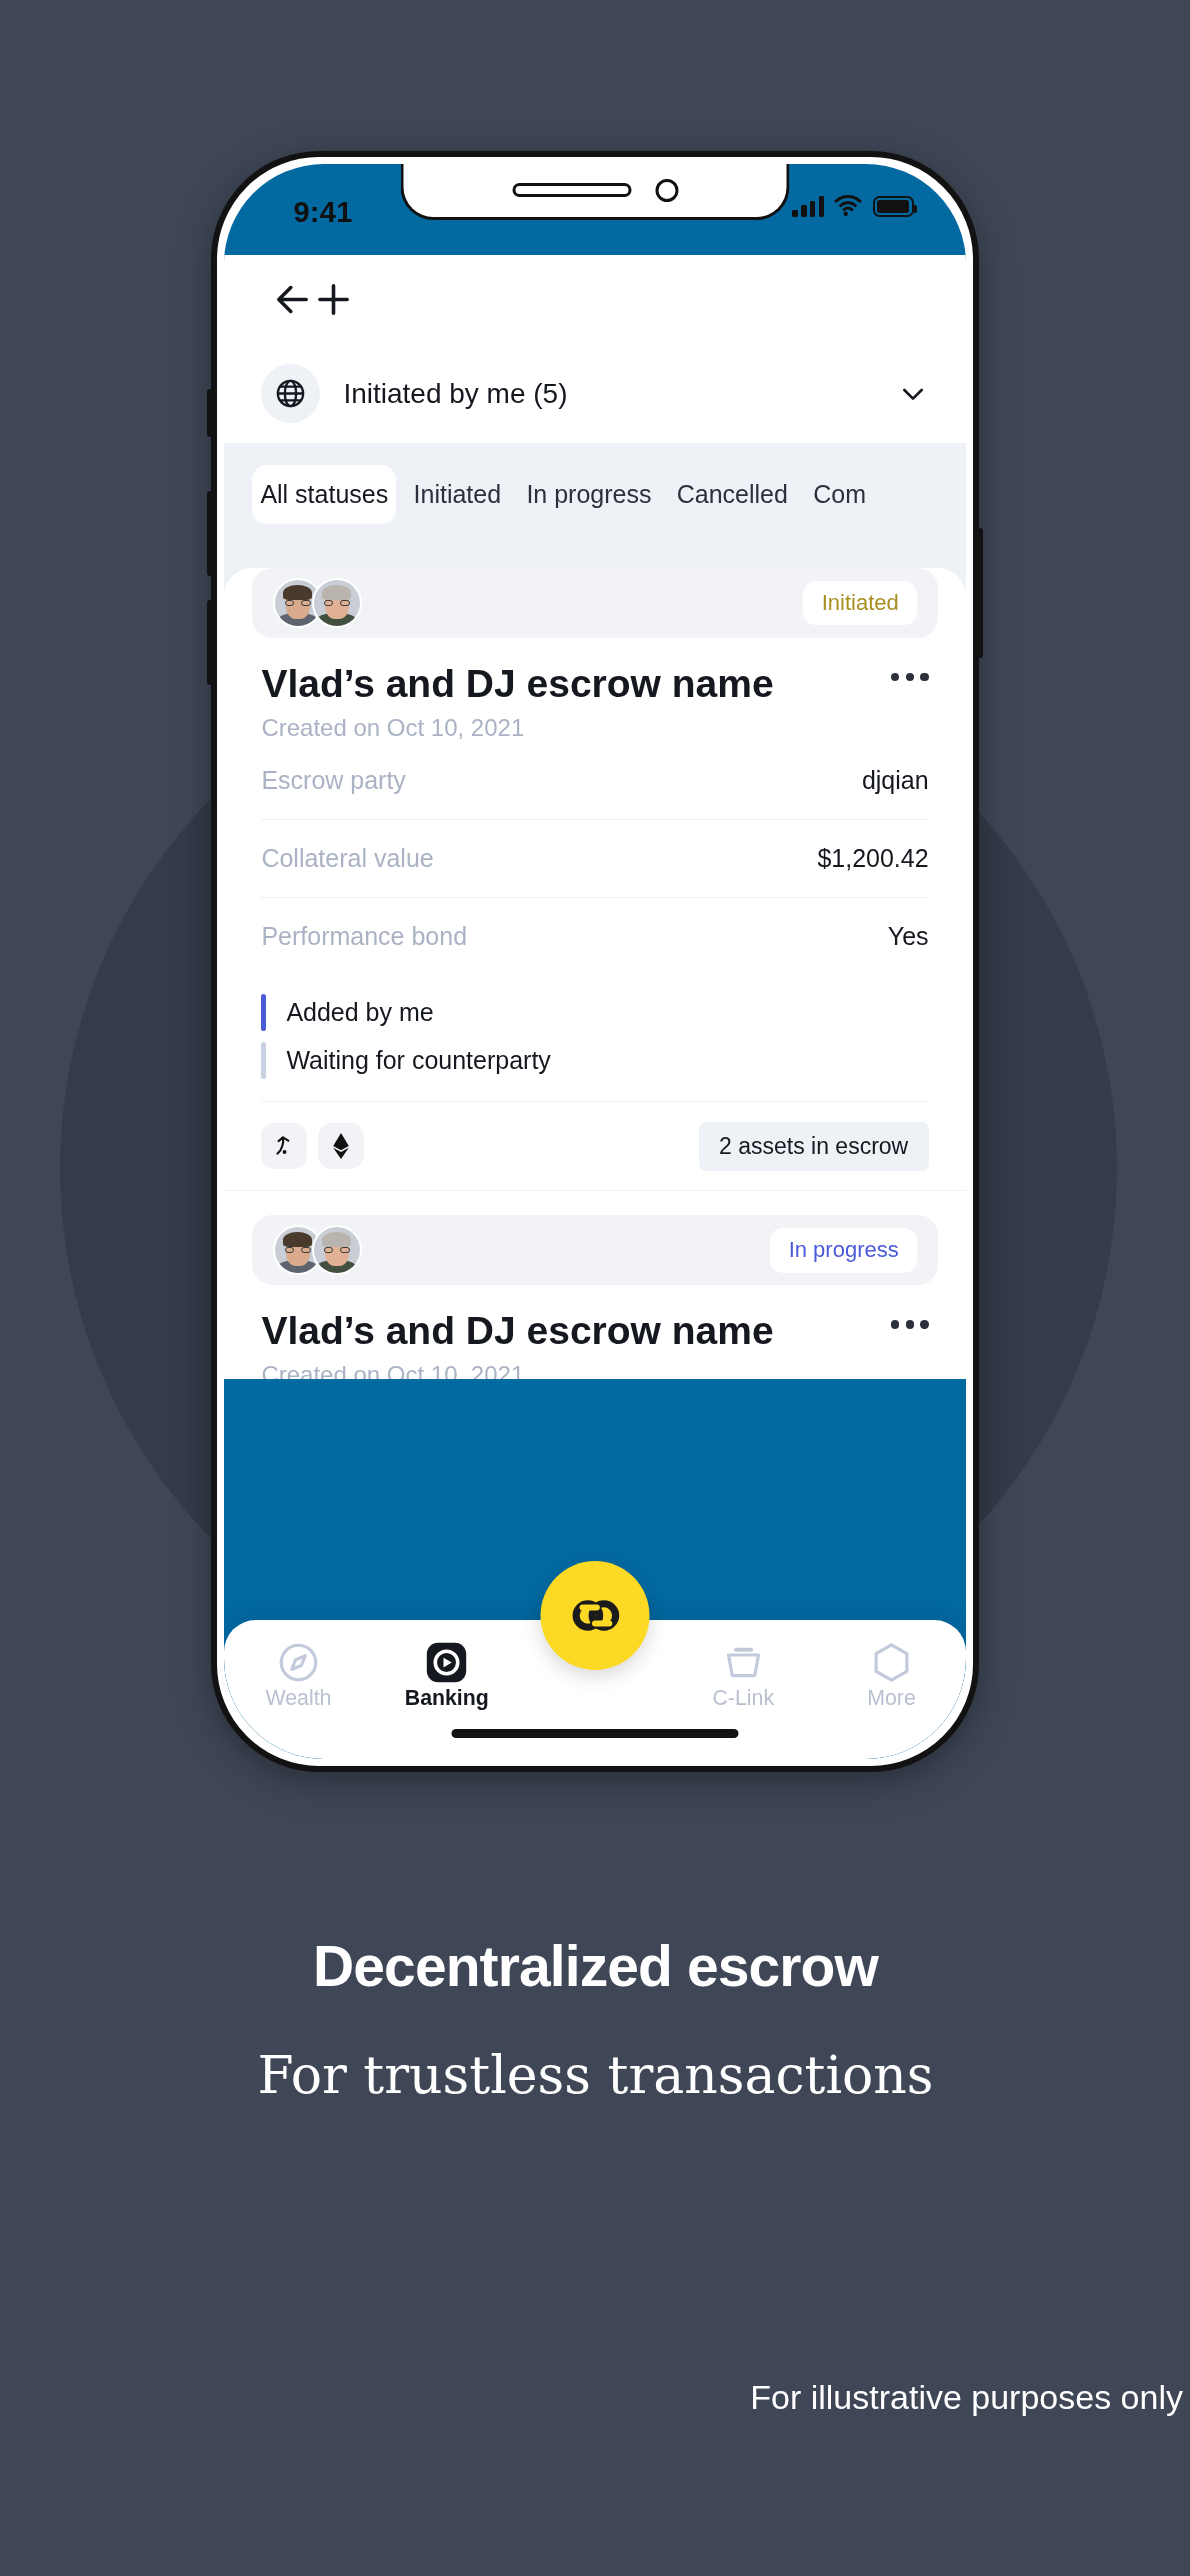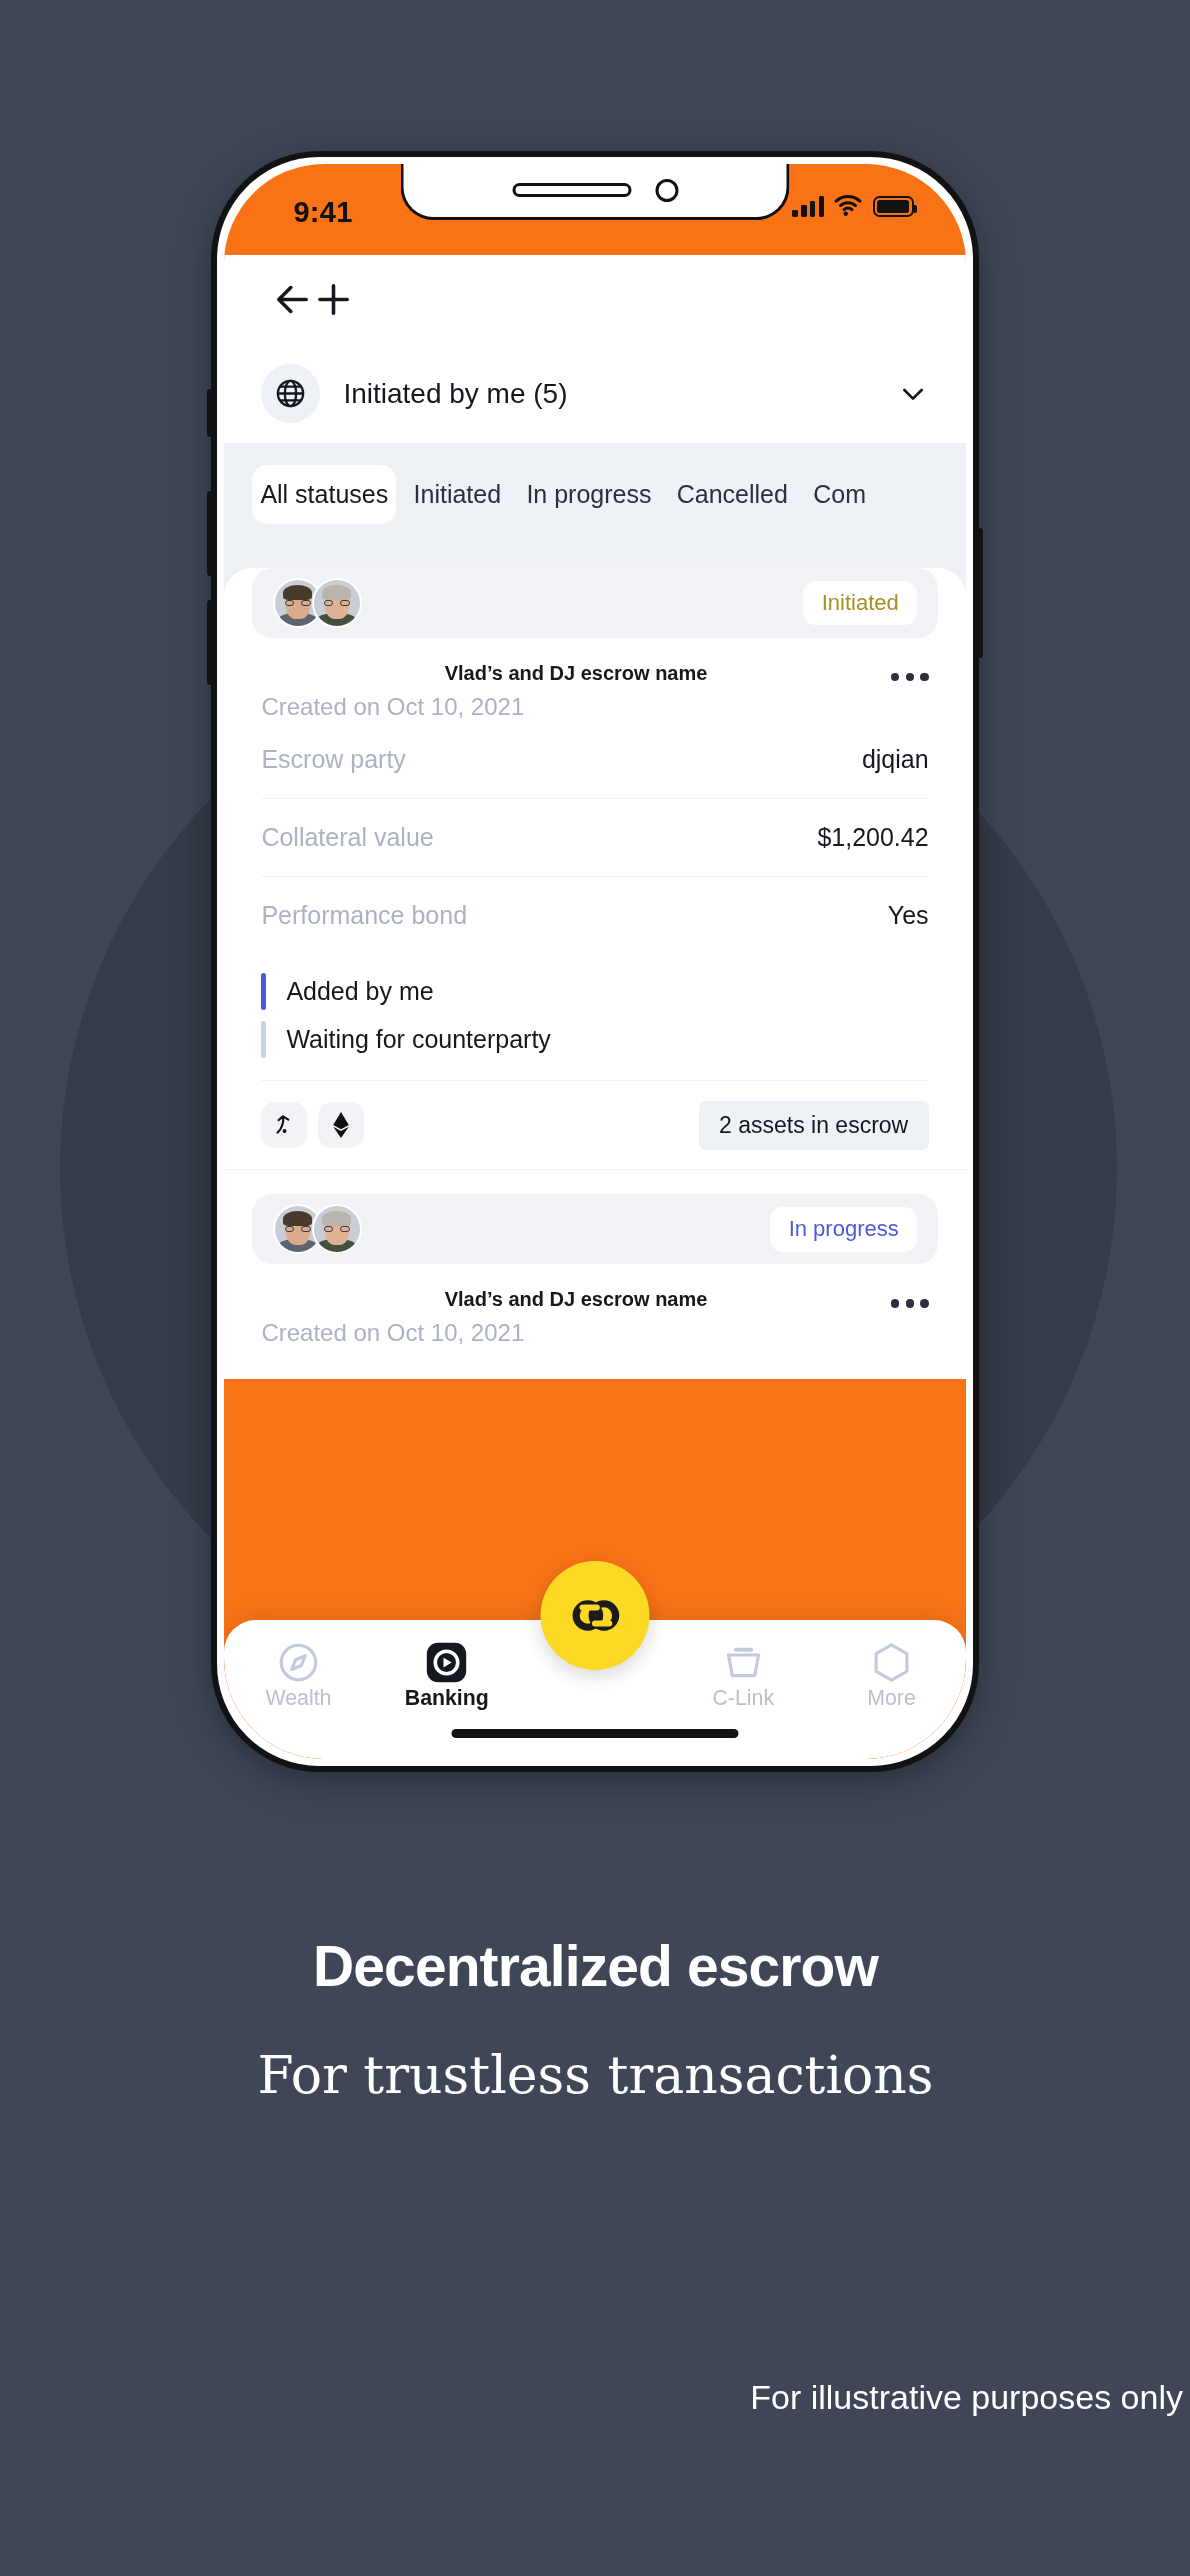--- a/index.html
+++ b/index.html
@@ -37,21 +37,21 @@
   }
   .btn-mute  { left: -10.2px; top: 232px; width: 6.5px; height: 48px; }
   .btn-vol-u { left: -10.2px; top: 334px; width: 6.5px; height: 85px; }
   .btn-vol-d { left: -10.2px; top: 443px; width: 6.5px; height: 85px; }
   .btn-power { right: -10.2px; top: 371px; width: 6.5px; height: 130px; }
 
   .screen {
     position: absolute;
     left: 7.4px; top: 7.4px; right: 7.4px; bottom: 7.4px;
     border-radius: 100px;
-    background: #f97316;
+    background: #0369a1;
     overflow: hidden;
   }
 
   
   .statusbar {
     position: relative;
     height: 91px;
     width: 100%;
   }
   .notch {
@@ -198,21 +198,21 @@
   }
   .badge.initiated { color: #a98f21; }
   .badge.inprogress { color: #4a5bd8; }
 
   .card-title {
     margin: 24px 37px 0 37px;
     display: flex; align-items: flex-start;
   }
   .card-title h3 {
     flex: 1;
-    font-size: 20px; font-weight: 700; color: #15181f; text-align: center;
+    font-size: 39px; font-weight: 700; color: #15181f;
   }
   .dots { display: flex; gap: 6.5px; padding-top: 11px; }
   .dots i { width: 8.3px; height: 8.3px; border-radius: 50%; background: #2b303c; display: block; }
   .card-sub {
     margin: 7.4px 37px 0 37px;
     font-size: 24px; color: #aab2c4;
   }
 
   .kv {
     margin: 0 37px;

